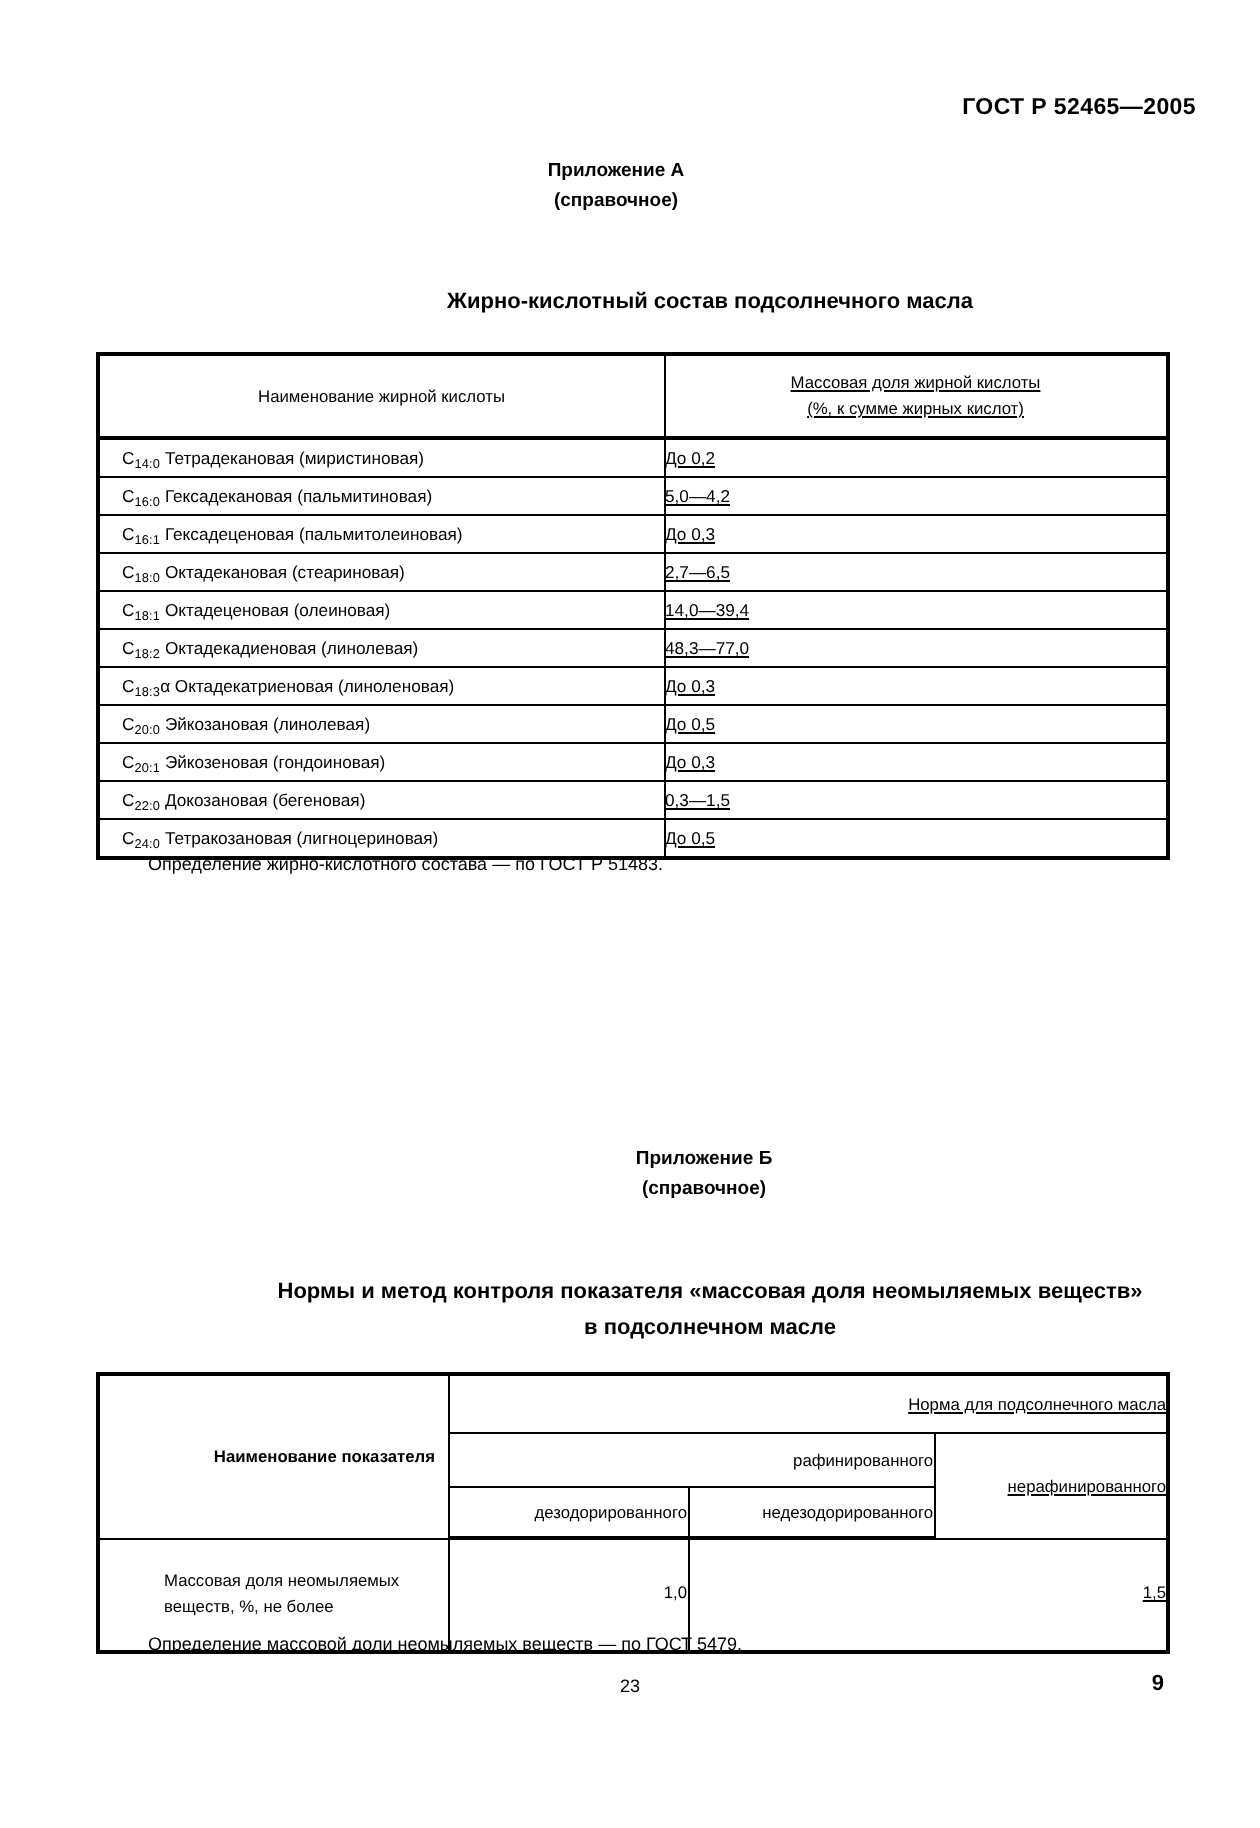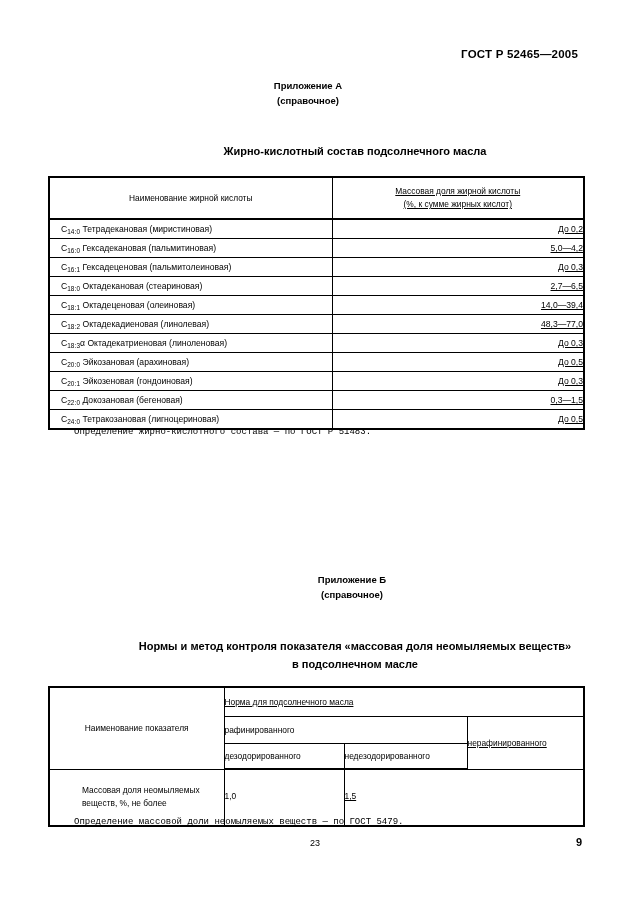--- a/index.html
+++ b/index.html
@@ -20,21 +20,21 @@
     left: 0; top: 0;
     width: 630px;
     height: 914px;
     overflow: hidden;
   }
 
   
   .doc-header {
     position: absolute;
     top: 48px;
-    right: 52px;
+    right: 32px;
     font-size: 11.5px;
     font-weight: bold;
     letter-spacing: 0.2px;
     white-space: nowrap;
   }
 
   
   .appendix-block {
     position: absolute;
     left: 0;
@@ -89,56 +89,55 @@
     border-bottom-width: 2px;
   }
   #table-fatty-acids td.name {
     height: 18px;
     padding-left: 11px;
     text-align: left;
     white-space: nowrap;
   }
   #table-fatty-acids td.value {
     height: 18px;
-    text-align: right;
+    text-align: left;
   }
   .sub {
     font-size: 6.4px;
     vertical-align: baseline;
     position: relative;
     top: 2px;
     letter-spacing: 0.1px;
   }
   .alpha { font-size: 8.6px; }
 
   
   .note {
     position: absolute;
     font-size: 9px;
     white-space: nowrap;
-    font-family: Liberation Mono, monospace;
   }
 
   
   #table-unsaponifiable {
     left: 48px;
     top: 686px;
     width: 535px;
   }
   #table-unsaponifiable td {
-    text-align: left;
+    text-align: right;
     font-size: 8.4px;
     line-height: 12px;
   }
   #table-unsaponifiable td.h-norma { height: 28px; }
   #table-unsaponifiable td.h-ref   { height: 26px; }
   #table-unsaponifiable td.h-deo   { height: 24px; }
   #table-unsaponifiable td.indicator-name {
-    text-align: center;
     padding: 0 6px;
+    font-weight: bold;
   }
   #table-unsaponifiable td.row-label {
     text-align: justify;
     text-align-last: left;
     padding: 3px 10px 3px 32px;
     height: 32px;
     line-height: 13px;
   }
   #table-unsaponifiable td.row-label span { display: block; }
   #table-unsaponifiable td.row-value { height: 32px; vertical-align: bottom; padding-bottom: 23px; }
@@ -211,21 +210,21 @@
         </tr>
         <tr>
           <td class="name outer-left"><span>C</span><span class="sub">18:2</span><span> Октадекадиеновая (линолевая)</span></td>
           <td class="value outer-right">48,3—77,0</td>
         </tr>
         <tr>
           <td class="name outer-left"><span>C</span><span class="sub">18:3</span><span class="alpha">α</span><span> Октадекатриеновая (линоленовая)</span></td>
           <td class="value outer-right">До 0,3</td>
         </tr>
         <tr>
-          <td class="name outer-left"><span>C</span><span class="sub">20:0</span><span> Эйкозановая (арахиновая)</span></td>
+          <td class="name outer-left"><span>C</span><span class="sub">20:0</span><span> Эйкозановая (линолевая)</span></td>
           <td class="value outer-right">До 0,5</td>
         </tr>
         <tr>
           <td class="name outer-left"><span>C</span><span class="sub">20:1</span><span> Эйкозеновая (гондоиновая)</span></td>
           <td class="value outer-right">До 0,3</td>
         </tr>
         <tr>
           <td class="name outer-left"><span>C</span><span class="sub">22:0</span><span> Докозановая (бегеновая)</span></td>
           <td class="value outer-right">0,3—1,5</td>
         </tr>

